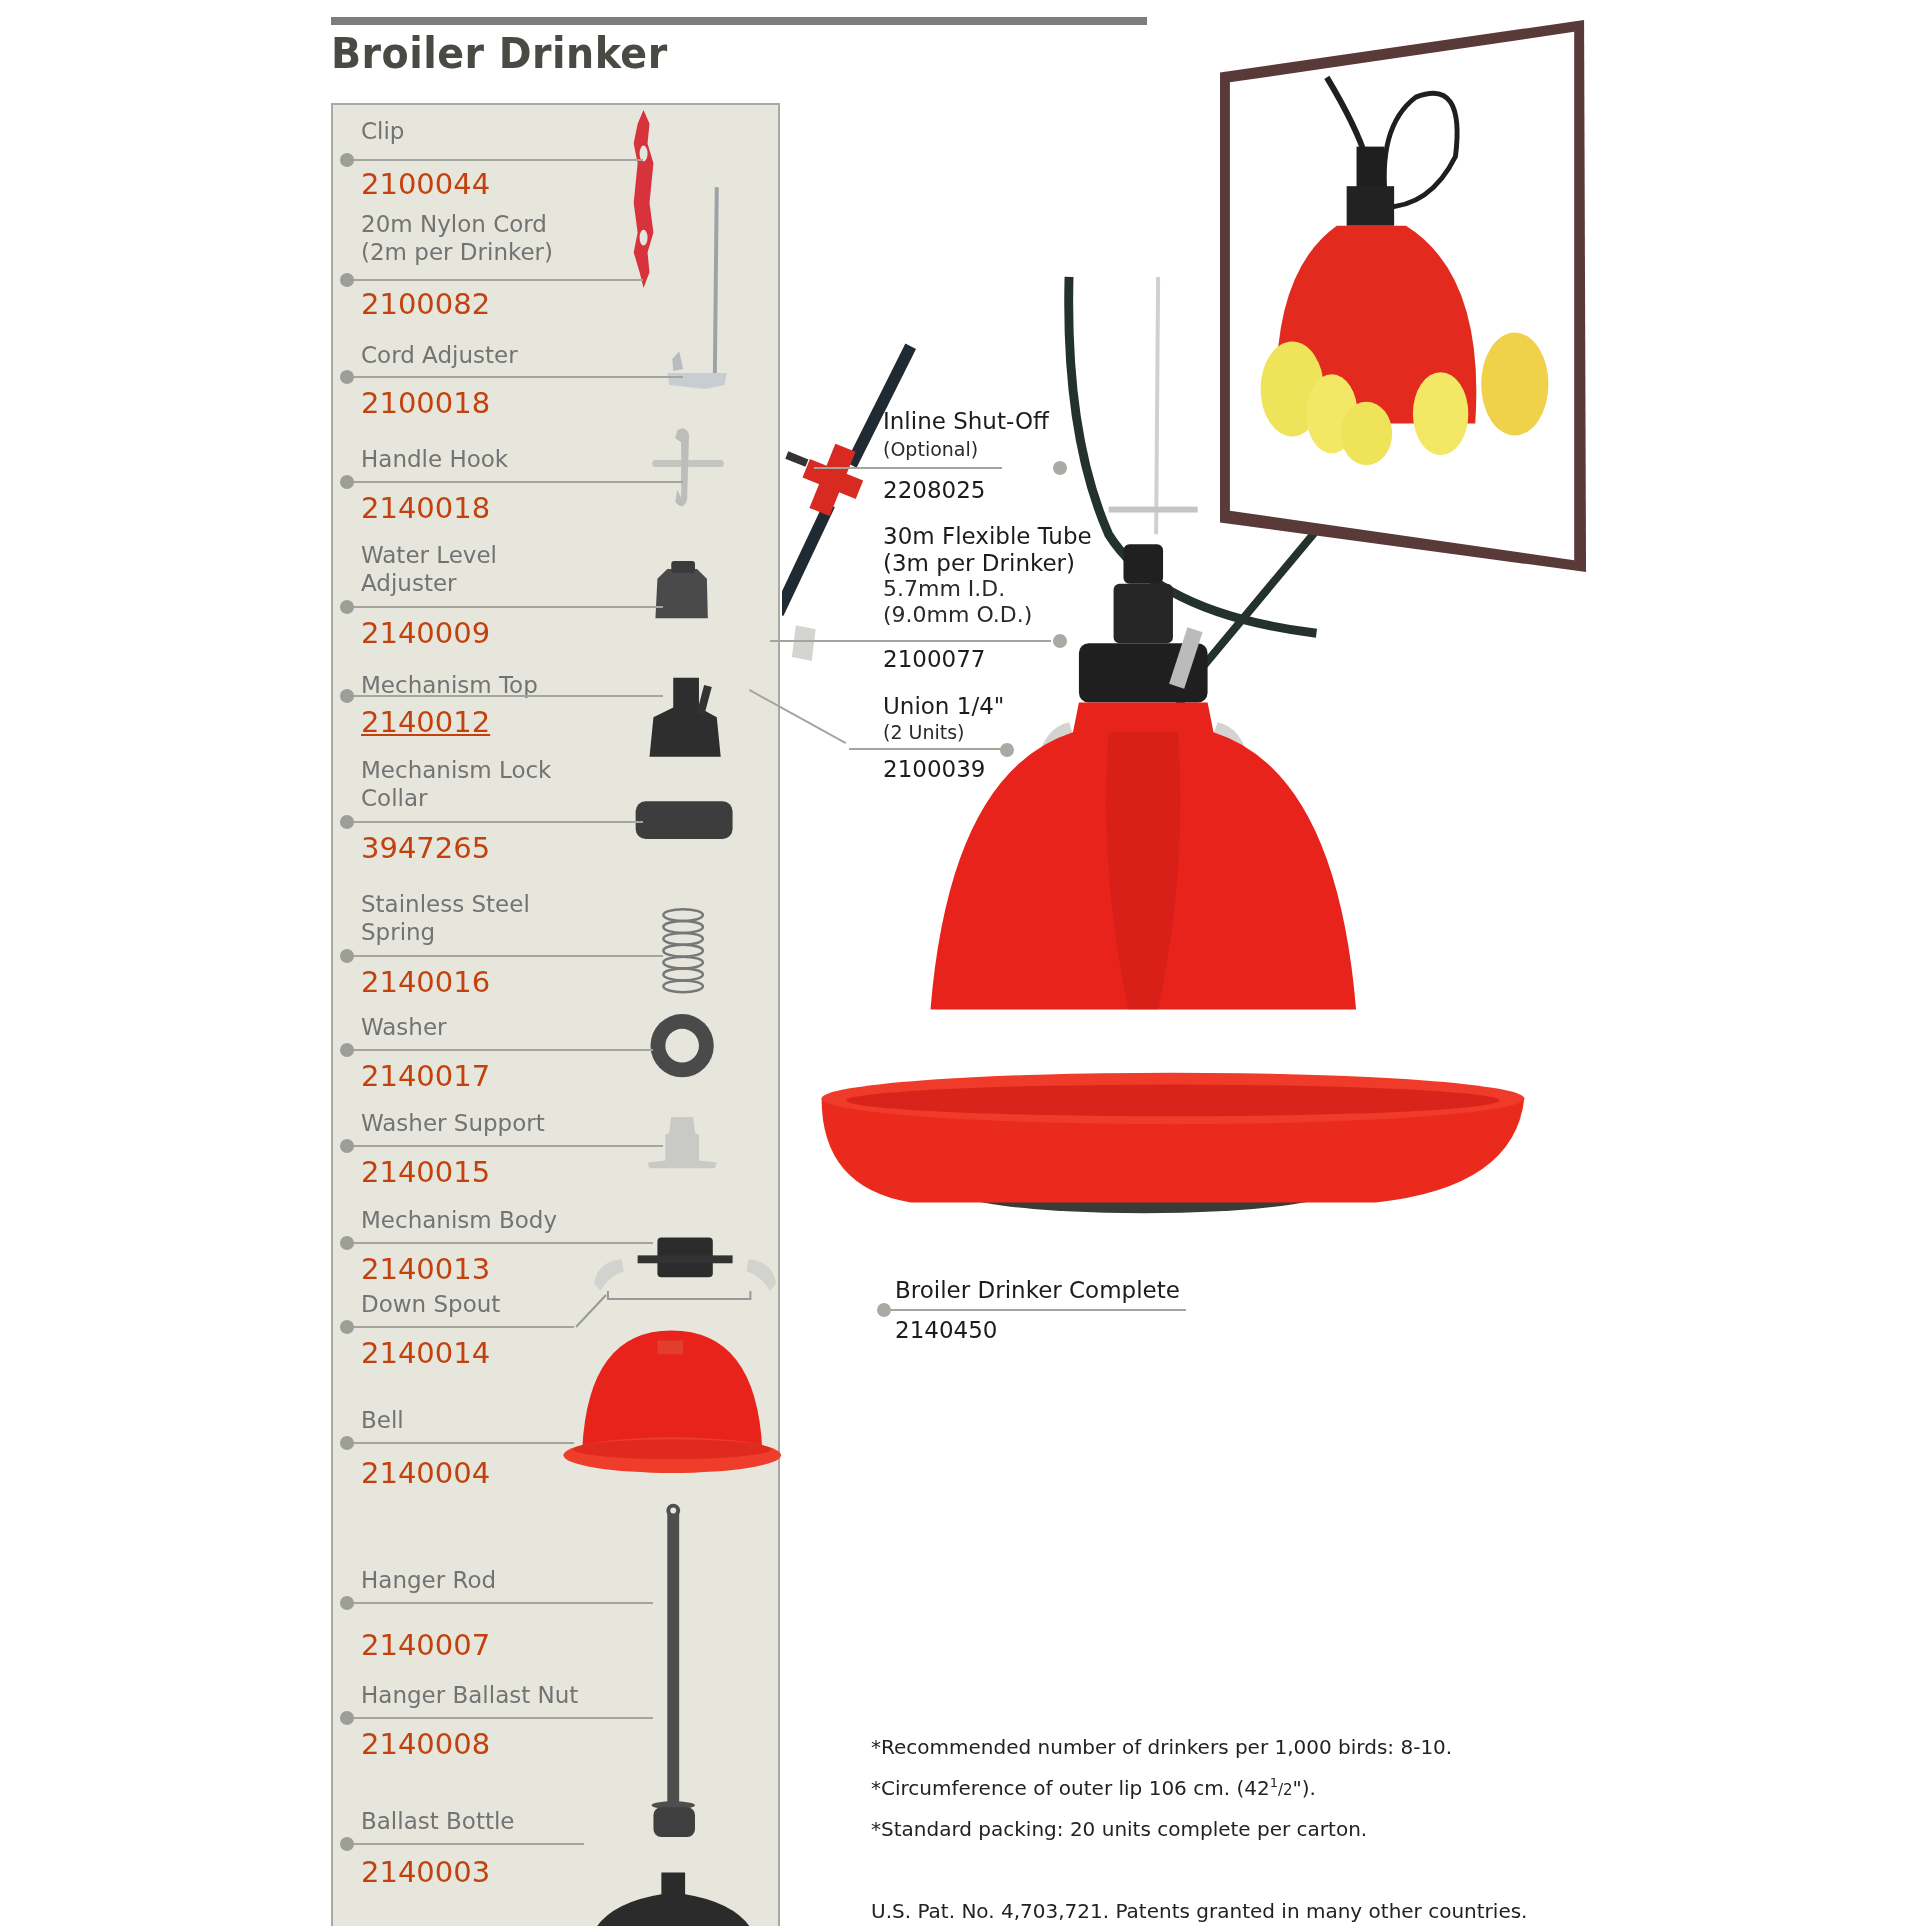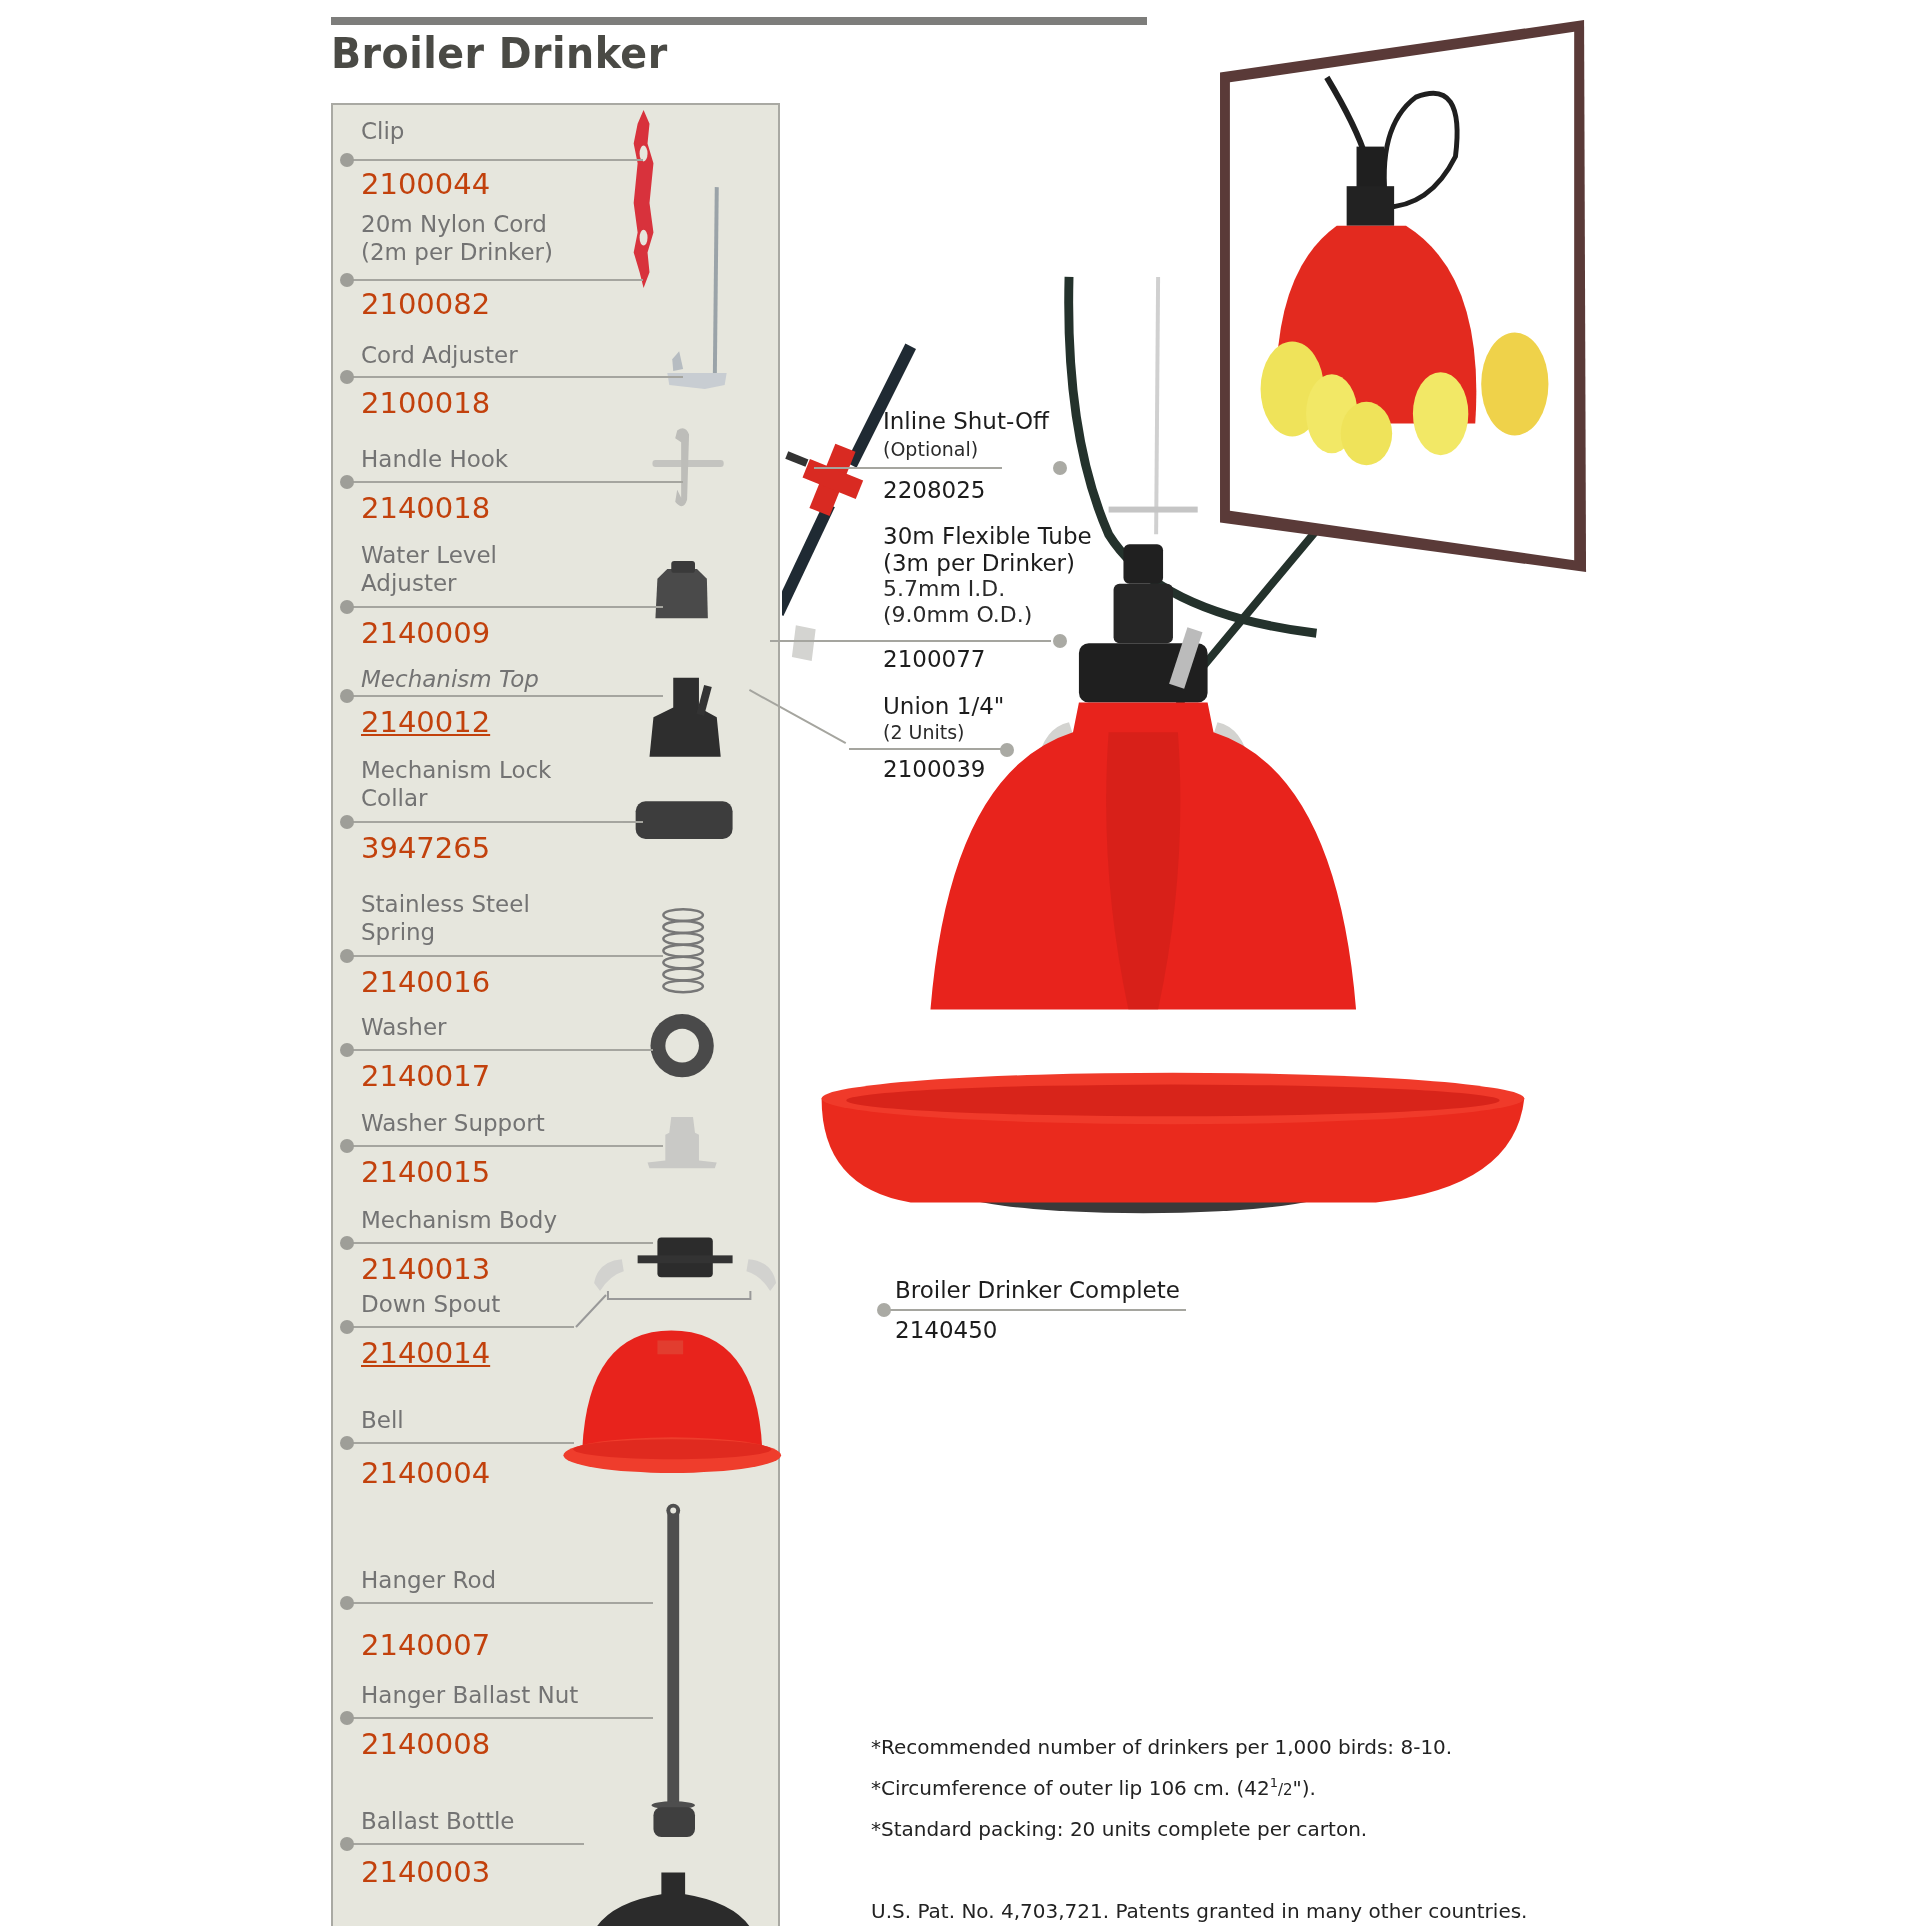--- a/index.html
+++ b/index.html
@@ -128,21 +128,21 @@
 
 <div class="part" style="top:541px;">
   <span class="name" style="top:0;">Water Level</span>
   <span class="name" style="top:28px;">Adjuster</span>
   <div class="line" style="top:65px;width:317px;"></div>
   <div class="dot" style="top:59px;"></div>
   <span class="code" style="top:75px;">2140009</span>
 </div>
 
 <div class="part" style="top:659px;">
-  <span class="name" style="top:6px;font-style:italic;">Mechanism Top</span>
+  <span class="name" style="top:12px;">Mechanism Top</span>
   <div class="line" style="top:36px;width:317px;"></div>
   <div class="dot" style="top:30px;"></div>
   <span class="code" style="top:46px;text-decoration:underline;">2140012</span>
 </div>
 
 <div class="part" style="top:756px;">
   <span class="name" style="top:0;">Mechanism Lock</span>
   <span class="name" style="top:28px;">Collar</span>
   <div class="line" style="top:65px;width:297px;"></div>
   <div class="dot" style="top:59px;"></div>
@@ -175,21 +175,21 @@
   <span class="name" style="top:0;">Mechanism Body</span>
   <div class="line" style="top:36px;width:307px;"></div>
   <div class="dot" style="top:30px;"></div>
   <span class="code" style="top:46px;">2140013</span>
 </div>
 
 <div class="part" style="top:1290px;">
   <span class="name" style="top:0;">Down Spout</span>
   <div class="line" style="top:36px;width:228px;"></div>
   <div class="dot" style="top:30px;"></div>
-  <span class="code" style="top:46px;text-decoration:underline;">2140014</span>
+  <span class="code" style="top:46px;">2140014</span>
 </div>
 <svg class="abs" style="left:574px;top:1287px;" width="40" height="45" viewBox="0 0 40 45">
   <line x1="2" y1="40" x2="32" y2="8" stroke="#999" stroke-width="2"></line>
 </svg>
 
 <div class="part" style="top:1406px;">
   <span class="name" style="top:0;">Bell</span>
   <div class="line" style="top:36px;width:228px;"></div>
   <div class="dot" style="top:30px;"></div>
   <span class="code" style="top:50px;">2140004</span>

